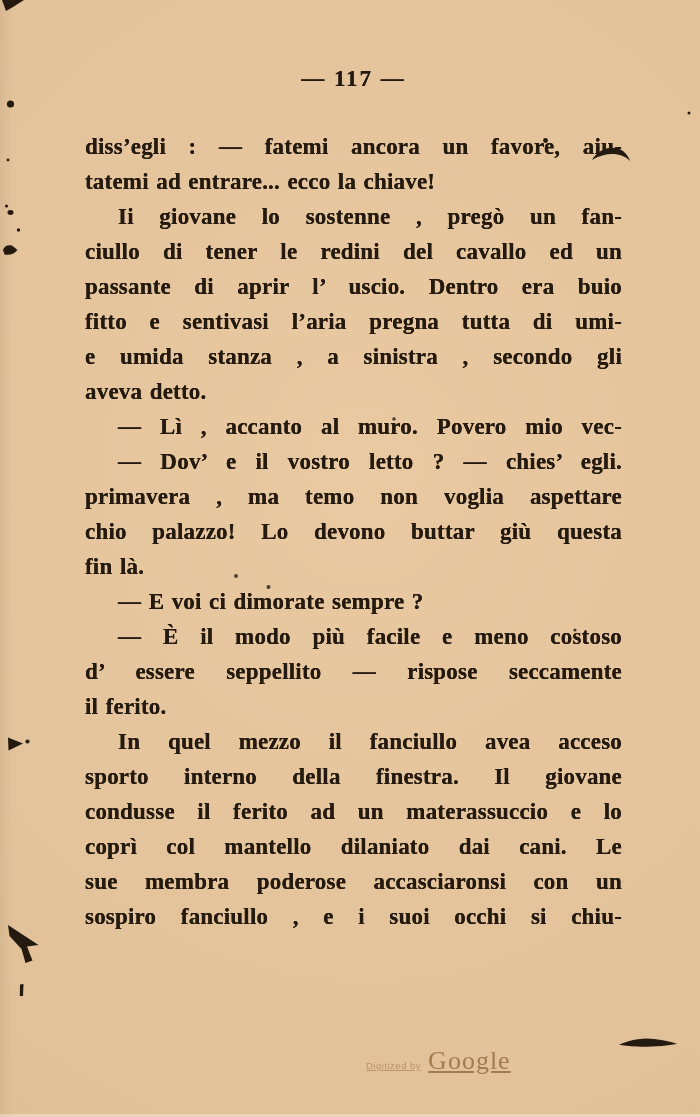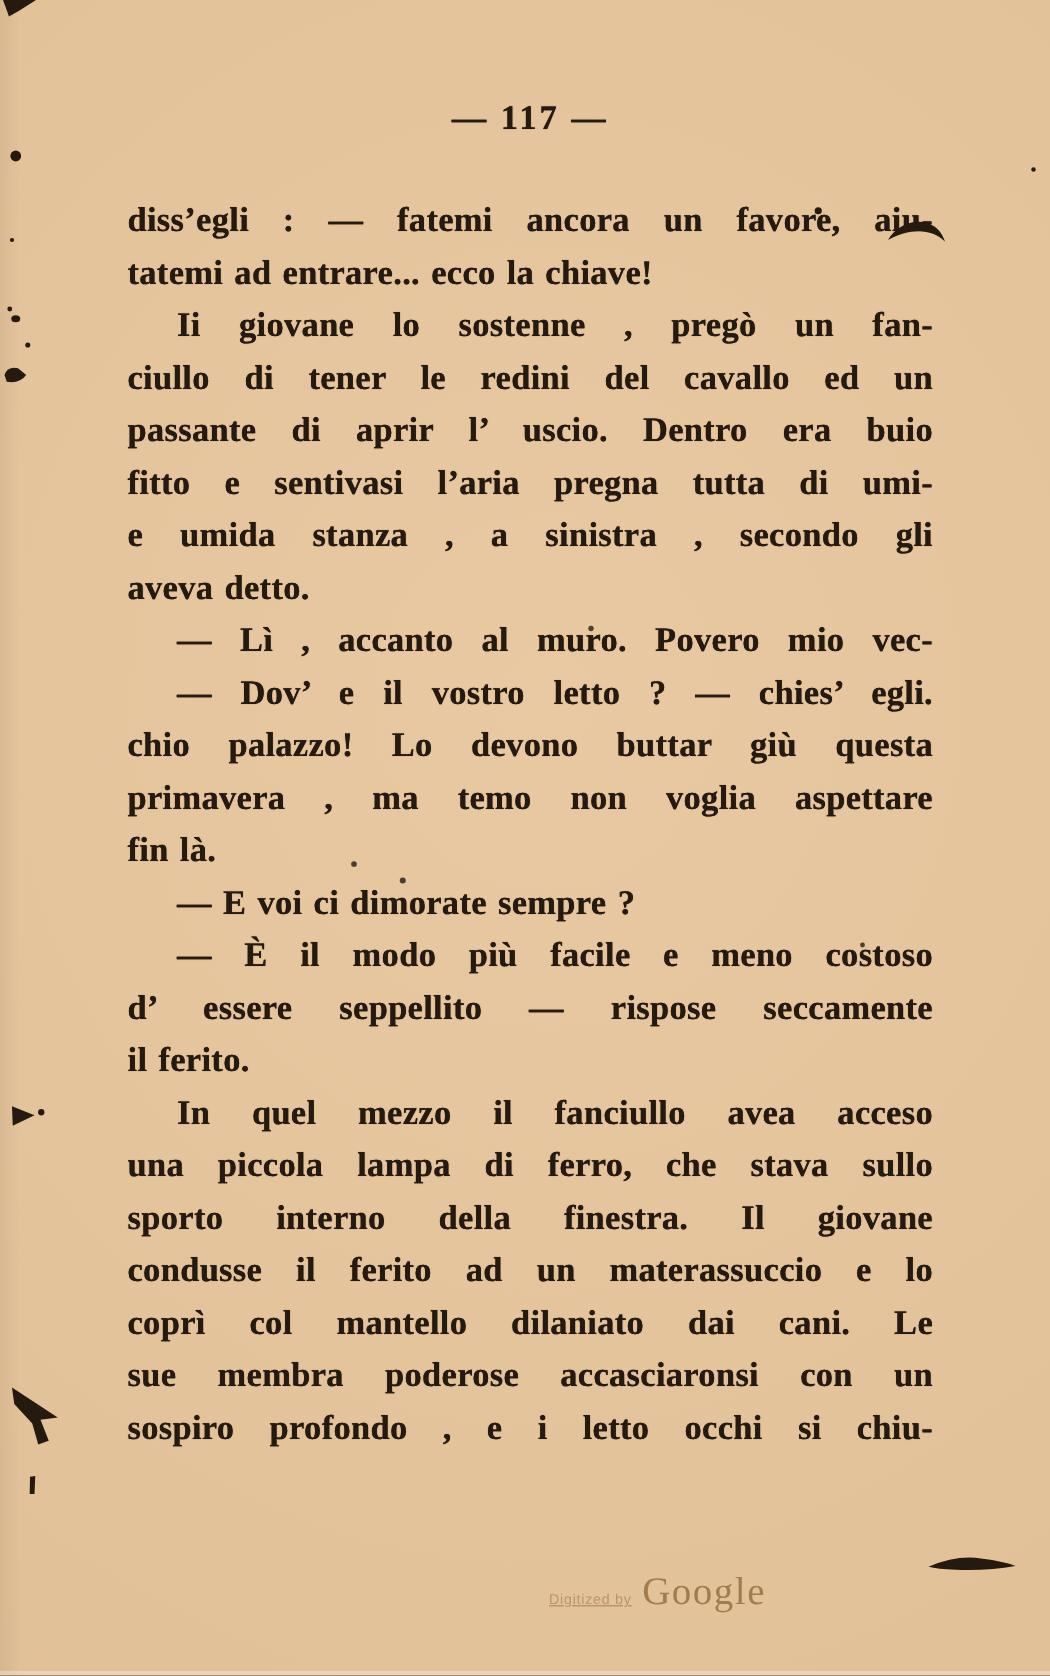--- a/index.html
+++ b/index.html
@@ -35,21 +35,21 @@
   .watermark{
     position:absolute;left:366px;top:1046px;display:flex;align-items:baseline;gap:7px;
     filter:blur(.3px);
   }
   .watermark .small{
     font-family:"Liberation Sans","DejaVu Sans",sans-serif;
     font-size:9.5px;color:var(--watermark-small,#bb9468);letter-spacing:.5px;text-decoration:underline;
   }
   .watermark .brand{
     font-family:"Liberation Serif","DejaVu Serif",serif;
-    font-size:26px;color:var(--watermark-brand,#a37c4e);letter-spacing:1px;font-weight:400;
+    font-size:26px;color:var(--watermark-brand,#a37c4e);letter-spacing:1px;font-weight:400;text-decoration:underline;
   }
 </style>
 </head>
 <body>
 
 <div class="page">
 
   <div class="edge-left"></div>
   <div class="edge-bottom"></div>
 
@@ -59,34 +59,33 @@
     <div class="line just">diss’egli : — fatemi ancora un favore, aiu-</div>
     <div class="line">tatemi ad entrare... ecco la chiave!</div>
     <div class="line just indent">Ii giovane lo sostenne , pregò un fan-</div>
     <div class="line just">ciullo di tener le redini del cavallo ed un</div>
     <div class="line just">passante di aprir l’ uscio. Dentro era buio</div>
     <div class="line just">fitto e sentivasi l’aria pregna tutta di umi-</div>
     <div class="line just">e umida stanza , a sinistra , secondo gli</div>
     <div class="line">aveva detto.</div>
     <div class="line just indent">— Lì , accanto al muro. Povero mio vec-</div>
     <div class="line just indent">— Dov’ e il vostro letto ? — chies’ egli.</div>
+    <div class="line just">primavera , ma temo non voglia aspettare</div>
     <div class="line just">chio palazzo! Lo devono buttar giù questa</div>
-    <div class="line just">primavera , ma temo non voglia aspettare</div>
     <div class="line">fin là.</div>
     <div class="line indent">— E voi ci dimorate sempre ?</div>
     <div class="line just indent">— È il modo più facile e meno costoso</div>
     <div class="line just">d’ essere seppellito — rispose seccamente</div>
     <div class="line">il ferito.</div>
     <div class="line just indent">In quel mezzo il fanciullo avea acceso</div>
-    <div class="line just">una piccola lampa di ferro, che stava sullo</div>
     <div class="line just">sporto interno della finestra. Il giovane</div>
     <div class="line just">condusse il ferito ad un materassuccio e lo</div>
     <div class="line just">coprì col mantello dilaniato dai cani. Le</div>
     <div class="line just">sue membra poderose accasciaronsi con un</div>
-    <div class="line just">sospiro profondo , e i letto occhi si chiu-</div>
+    <div class="line just">sospiro fanciullo , e i suoi occhi si chiu-</div>
   </div>
 
   <svg class="marks" width="700" height="1117" viewBox="0 0 700 1117" aria-hidden="true">
     <polygon points="2,0 24,0 13,7 6,11"></polygon>
     <circle cx="10.5" cy="104" r="3.6"></circle>
     <circle cx="8" cy="160" r="1.4"></circle>
     <circle cx="6.5" cy="206" r="1.6"></circle>
     <ellipse cx="10.5" cy="212.5" rx="3" ry="2.4"></ellipse>
     <circle cx="18.5" cy="230" r="1.7"></circle>
     <path d="M3,250 Q5,244 12,245.5 L17.5,250 Q13,256 4.5,254.5 Z"></path>

